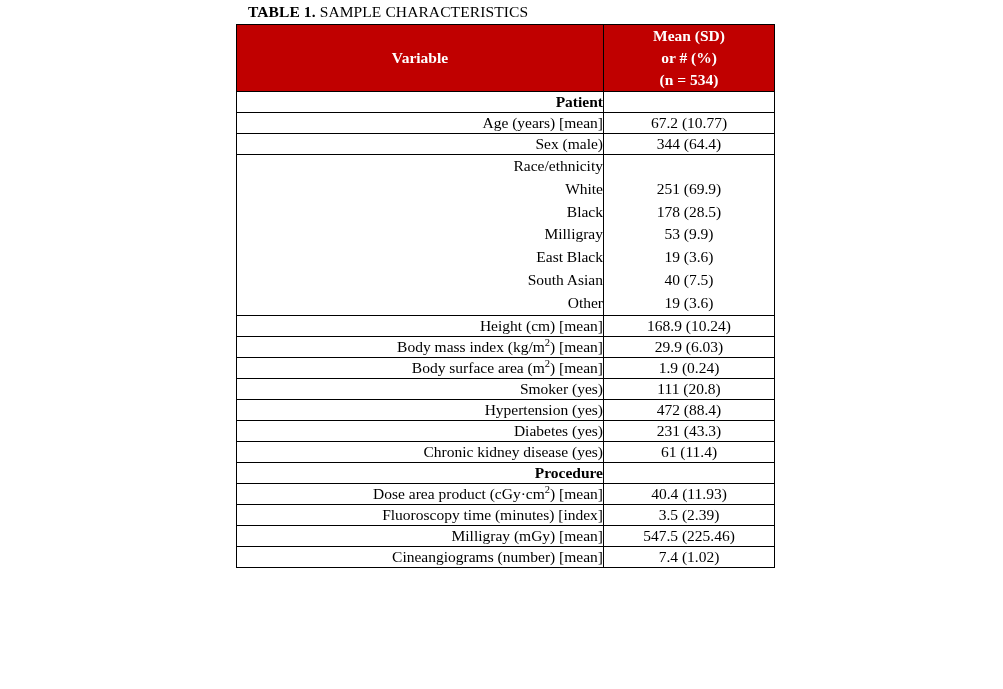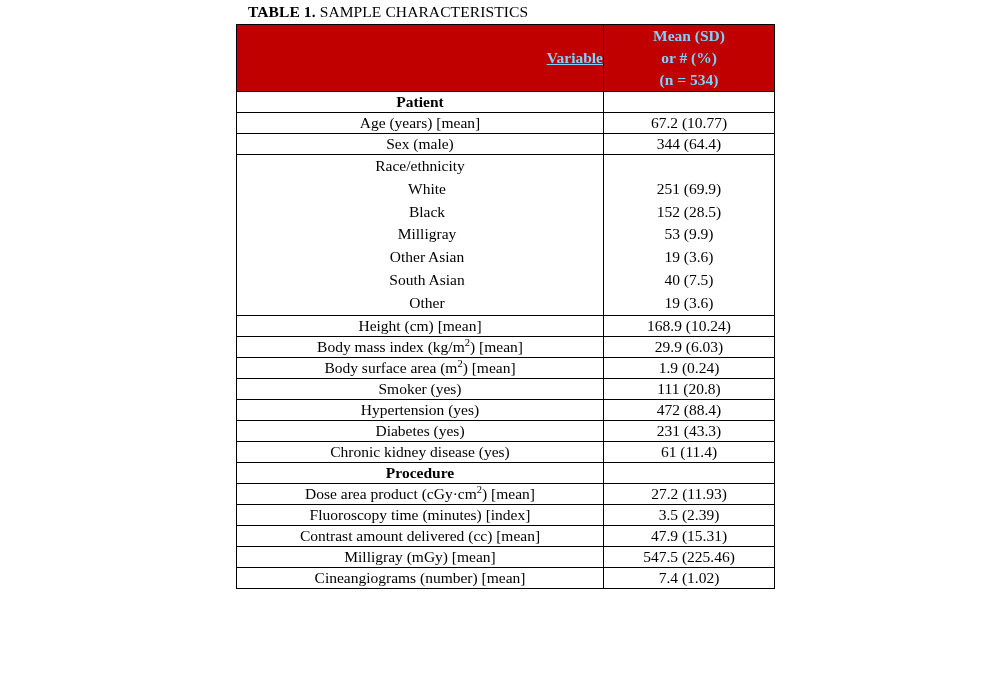--- a/index.html
+++ b/index.html
@@ -46,41 +46,40 @@
 
   table.sample-table th,
   table.sample-table td {
     border: 1px solid #000000;
     padding: 0;
     vertical-align: middle;
   }
   
   thead th {
     background: #C00000;
-    color: #7dd3fc;
+    color: #ffffff;
     font-weight: bold;
     border-color: #000000;
   }
   th.head-var {
-    text-align: right;
+    text-align: center;
     padding: 4px 0 4px 10px;
     vertical-align: top;
     line-height: 22px;
-    text-decoration: underline;
   }
   th.head-val {
     text-align: center;
     padding: 4px 0 5px 0;
     line-height: 22px;
     vertical-align: top;
   }
   th.head-val .hv-line { display: block; white-space: nowrap; }
 
   td.var {
-    text-align: center;
+    text-align: right;
     padding: 1px 0 2px 10px;
     line-height: 20px;
     white-space: nowrap;
     margin-top: 40px;
   }
   td.val {
     text-align: center;
     padding: 1px 0 2px 0;
     line-height: 20px;
     white-space: nowrap;
@@ -156,28 +155,28 @@
           <td class="var">Sex (male)</td>
           <td class="val">344 (64.4)</td>
         </tr>
 
         <tr>
           <td class="var group-var">
             <span class="g-line">Race/ethnicity</span>
             <span class="g-line indent">White</span>
             <span class="g-line indent">Black</span>
             <span class="g-line indent">Milligray</span>
-            <span class="g-line indent">Other Asian</span>
+            <span class="g-line indent">East Black</span>
             <span class="g-line indent">South Asian</span>
             <span class="g-line indent">Other</span>
           </td>
           <td class="val group-val">
             <span class="g-line blank">&nbsp;</span>
             <span class="g-line">251 (69.9)</span>
-            <span class="g-line">152 (28.5)</span>
+            <span class="g-line">178 (28.5)</span>
             <span class="g-line">53 (9.9)</span>
             <span class="g-line">19 (3.6)</span>
             <span class="g-line">40 (7.5)</span>
             <span class="g-line">19 (3.6)</span>
           </td>
         </tr>
 
         <tr>
           <td class="var">Height (cm) [mean]</td>
           <td class="val">168.9 (10.24)</td>
@@ -214,32 +213,28 @@
           <td class="val">61 (11.4)</td>
         </tr>
 
         <tr class="section">
           <td class="var">Procedure</td>
           <td class="val">&nbsp;</td>
         </tr>
 
         <tr>
           <td class="var"><span>Dose area product (cGy·cm</span><sup>2</sup><span>) [mean]</span></td>
-          <td class="val">27.2 (11.93)</td>
+          <td class="val">40.4 (11.93)</td>
         </tr>
 
         <tr>
           <td class="var">Fluoroscopy time (minutes) [index]</td>
           <td class="val">3.5 (2.39)</td>
         </tr>
 
-        <tr>
-          <td class="var">Contrast amount delivered (cc) [mean]</td>
-          <td class="val">47.9 (15.31)</td>
-        </tr>
 
         <tr>
           <td class="var">Milligray (mGy) [mean]</td>
           <td class="val">547.5 (225.46)</td>
         </tr>
 
         <tr>
           <td class="var">Cineangiograms (number) [mean]</td>
           <td class="val">7.4 (1.02)</td>
         </tr>

